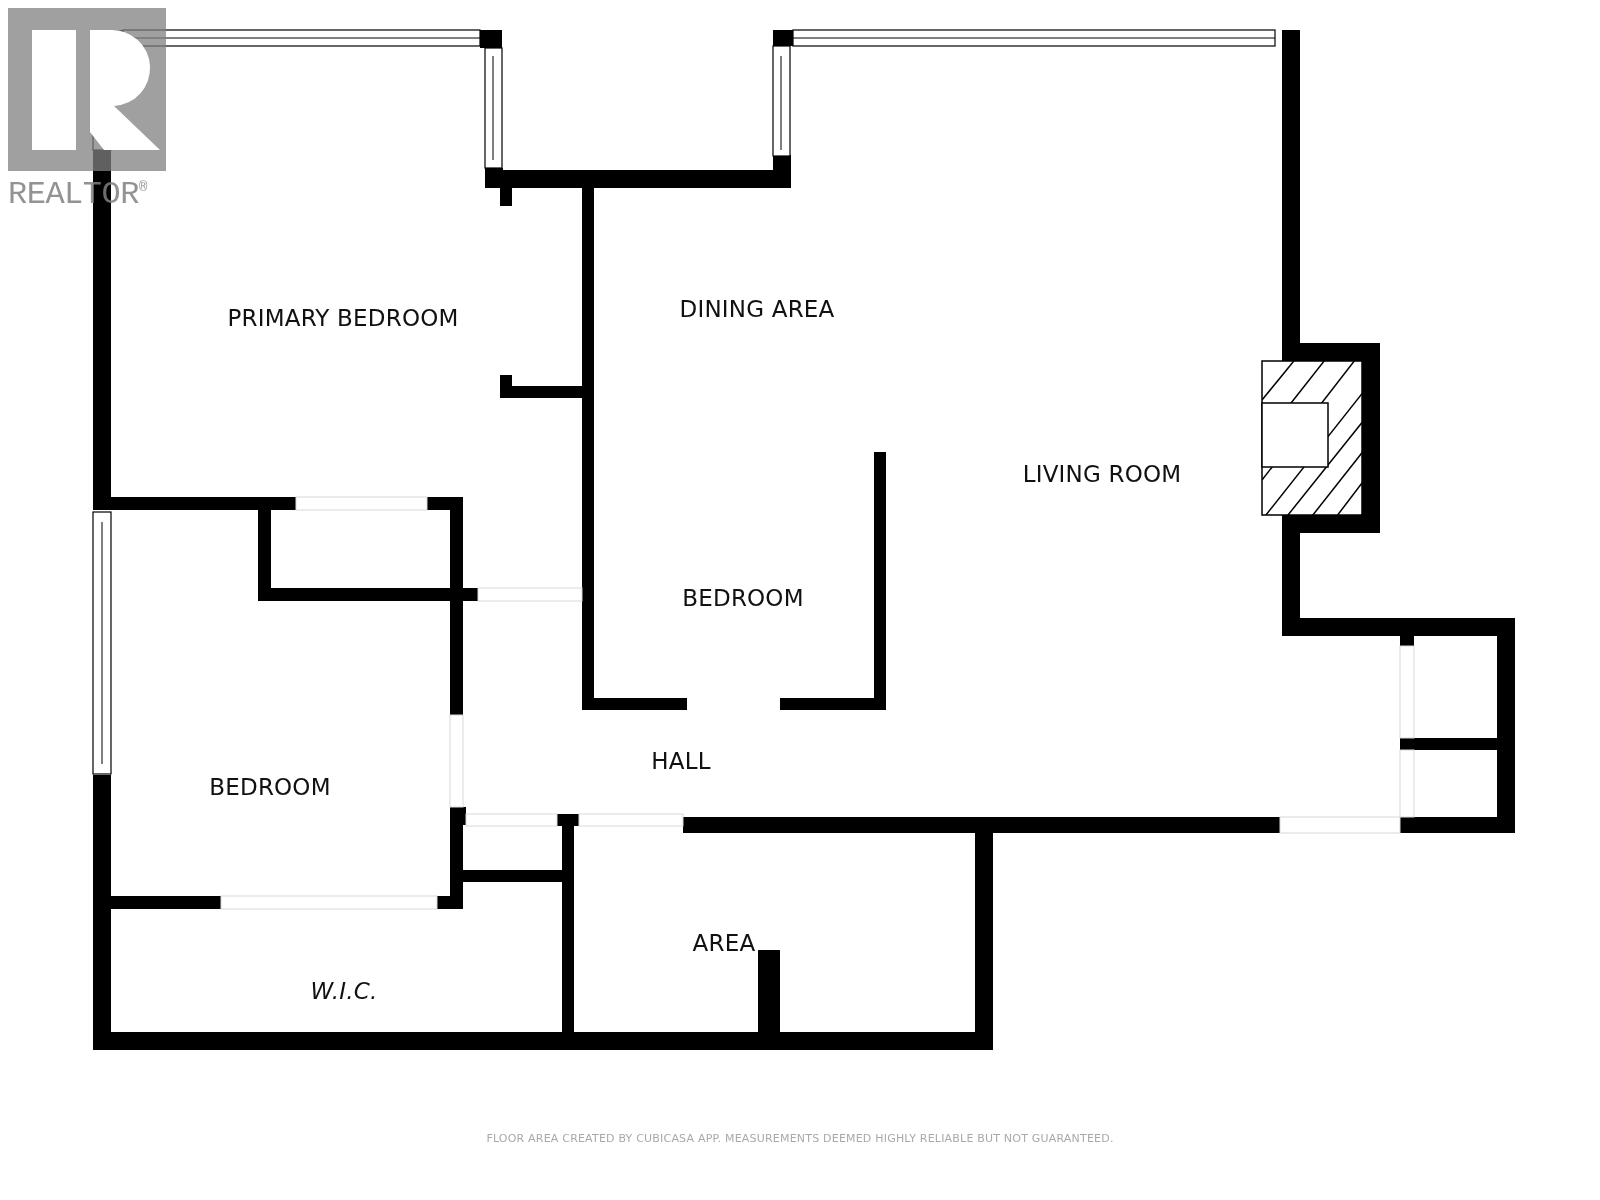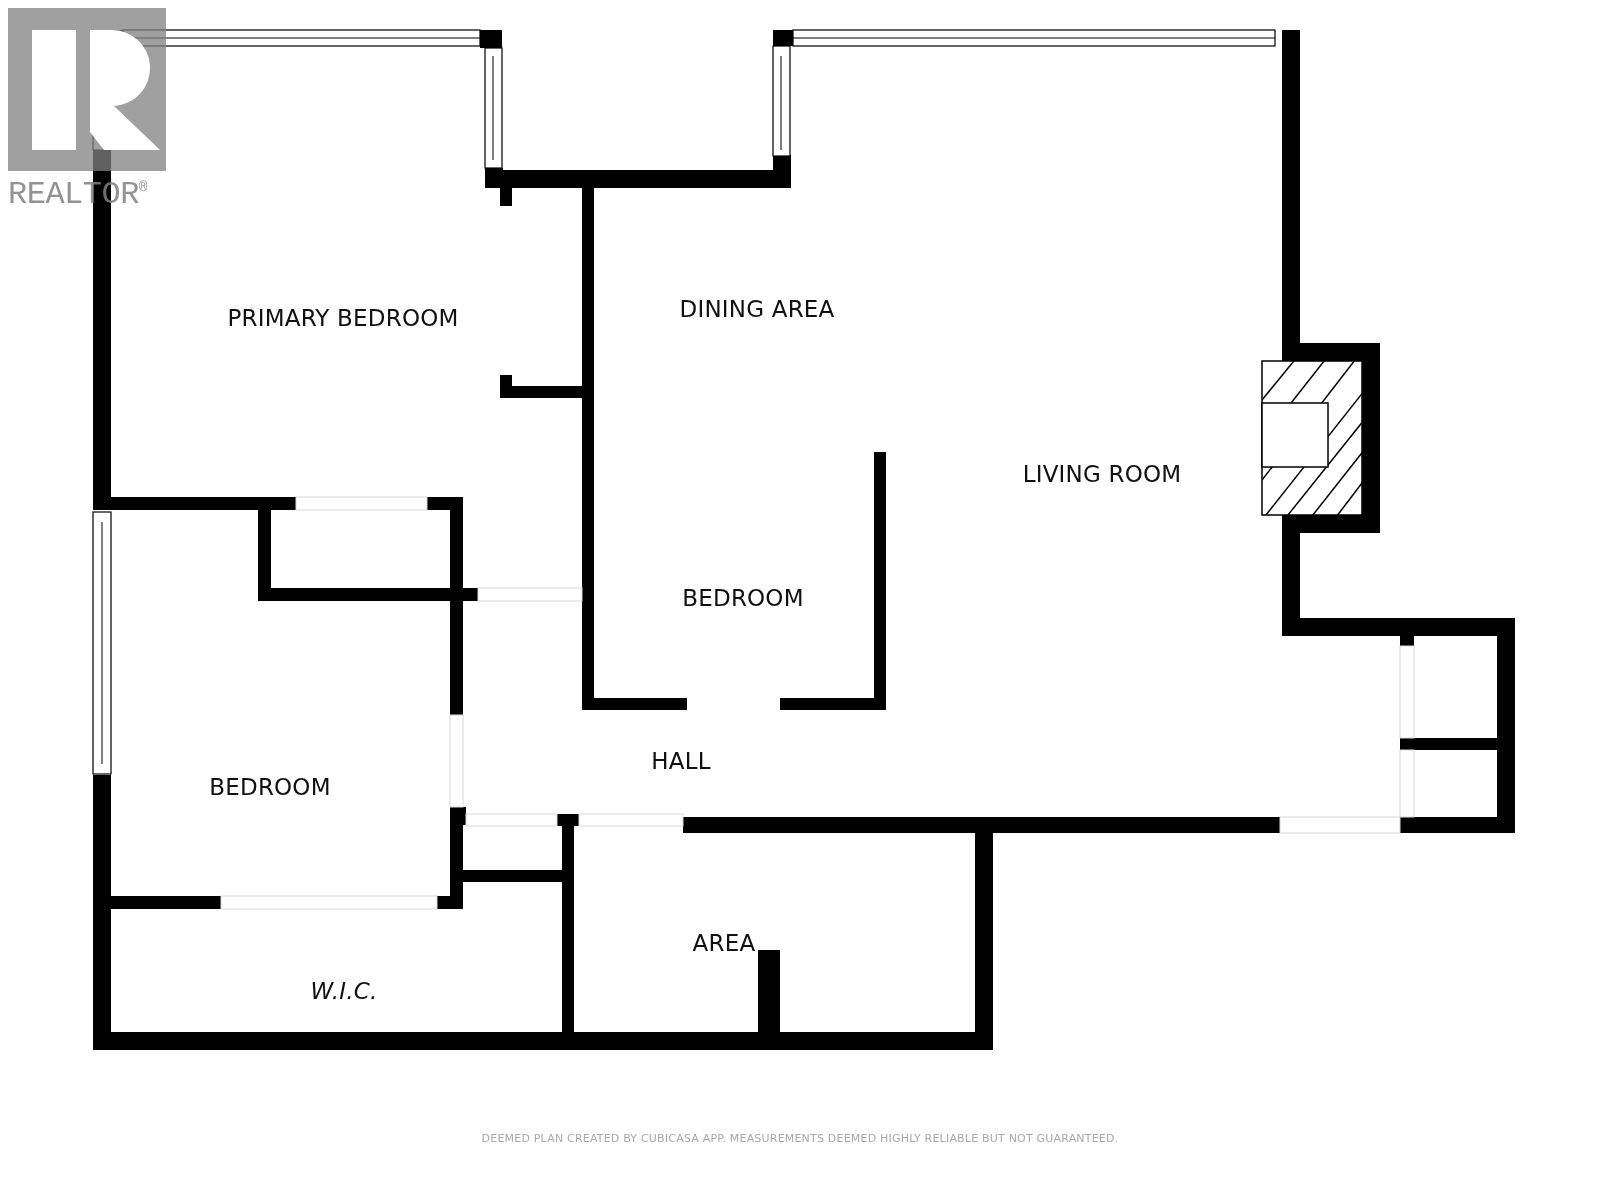--- a/index.html
+++ b/index.html
@@ -149,13 +149,13 @@
 
 <div class="room-label" style="left:326px; top:318px;margin-left:17px;">PRIMARY BEDROOM</div>
 <div class="room-label" style="left:757px; top:309px;">DINING AREA</div>
 <div class="room-label" style="left:1102px; top:474px;">LIVING ROOM</div>
 <div class="room-label" style="left:743px; top:598px;">BEDROOM</div>
 <div class="room-label" style="left:270px; top:747px;margin-top:40px;">BEDROOM</div>
 <div class="room-label" style="left:641px; top:761px;margin-left:40px;">HALL</div>
 <div class="room-label" style="left:724px; top:943px;">AREA</div>
 <div class="room-label" style="left:344px; top:991px;font-style:italic;">W.I.C.</div>
 
-<div class="footer">DEEMED PLAN CREATED BY CUBICASA APP. MEASUREMENTS DEEMED HIGHLY RELIABLE BUT NOT GUARANTEED.</div>
+<div class="footer">FLOOR AREA CREATED BY CUBICASA APP. MEASUREMENTS DEEMED HIGHLY RELIABLE BUT NOT GUARANTEED.</div>
 
 </body></html>

